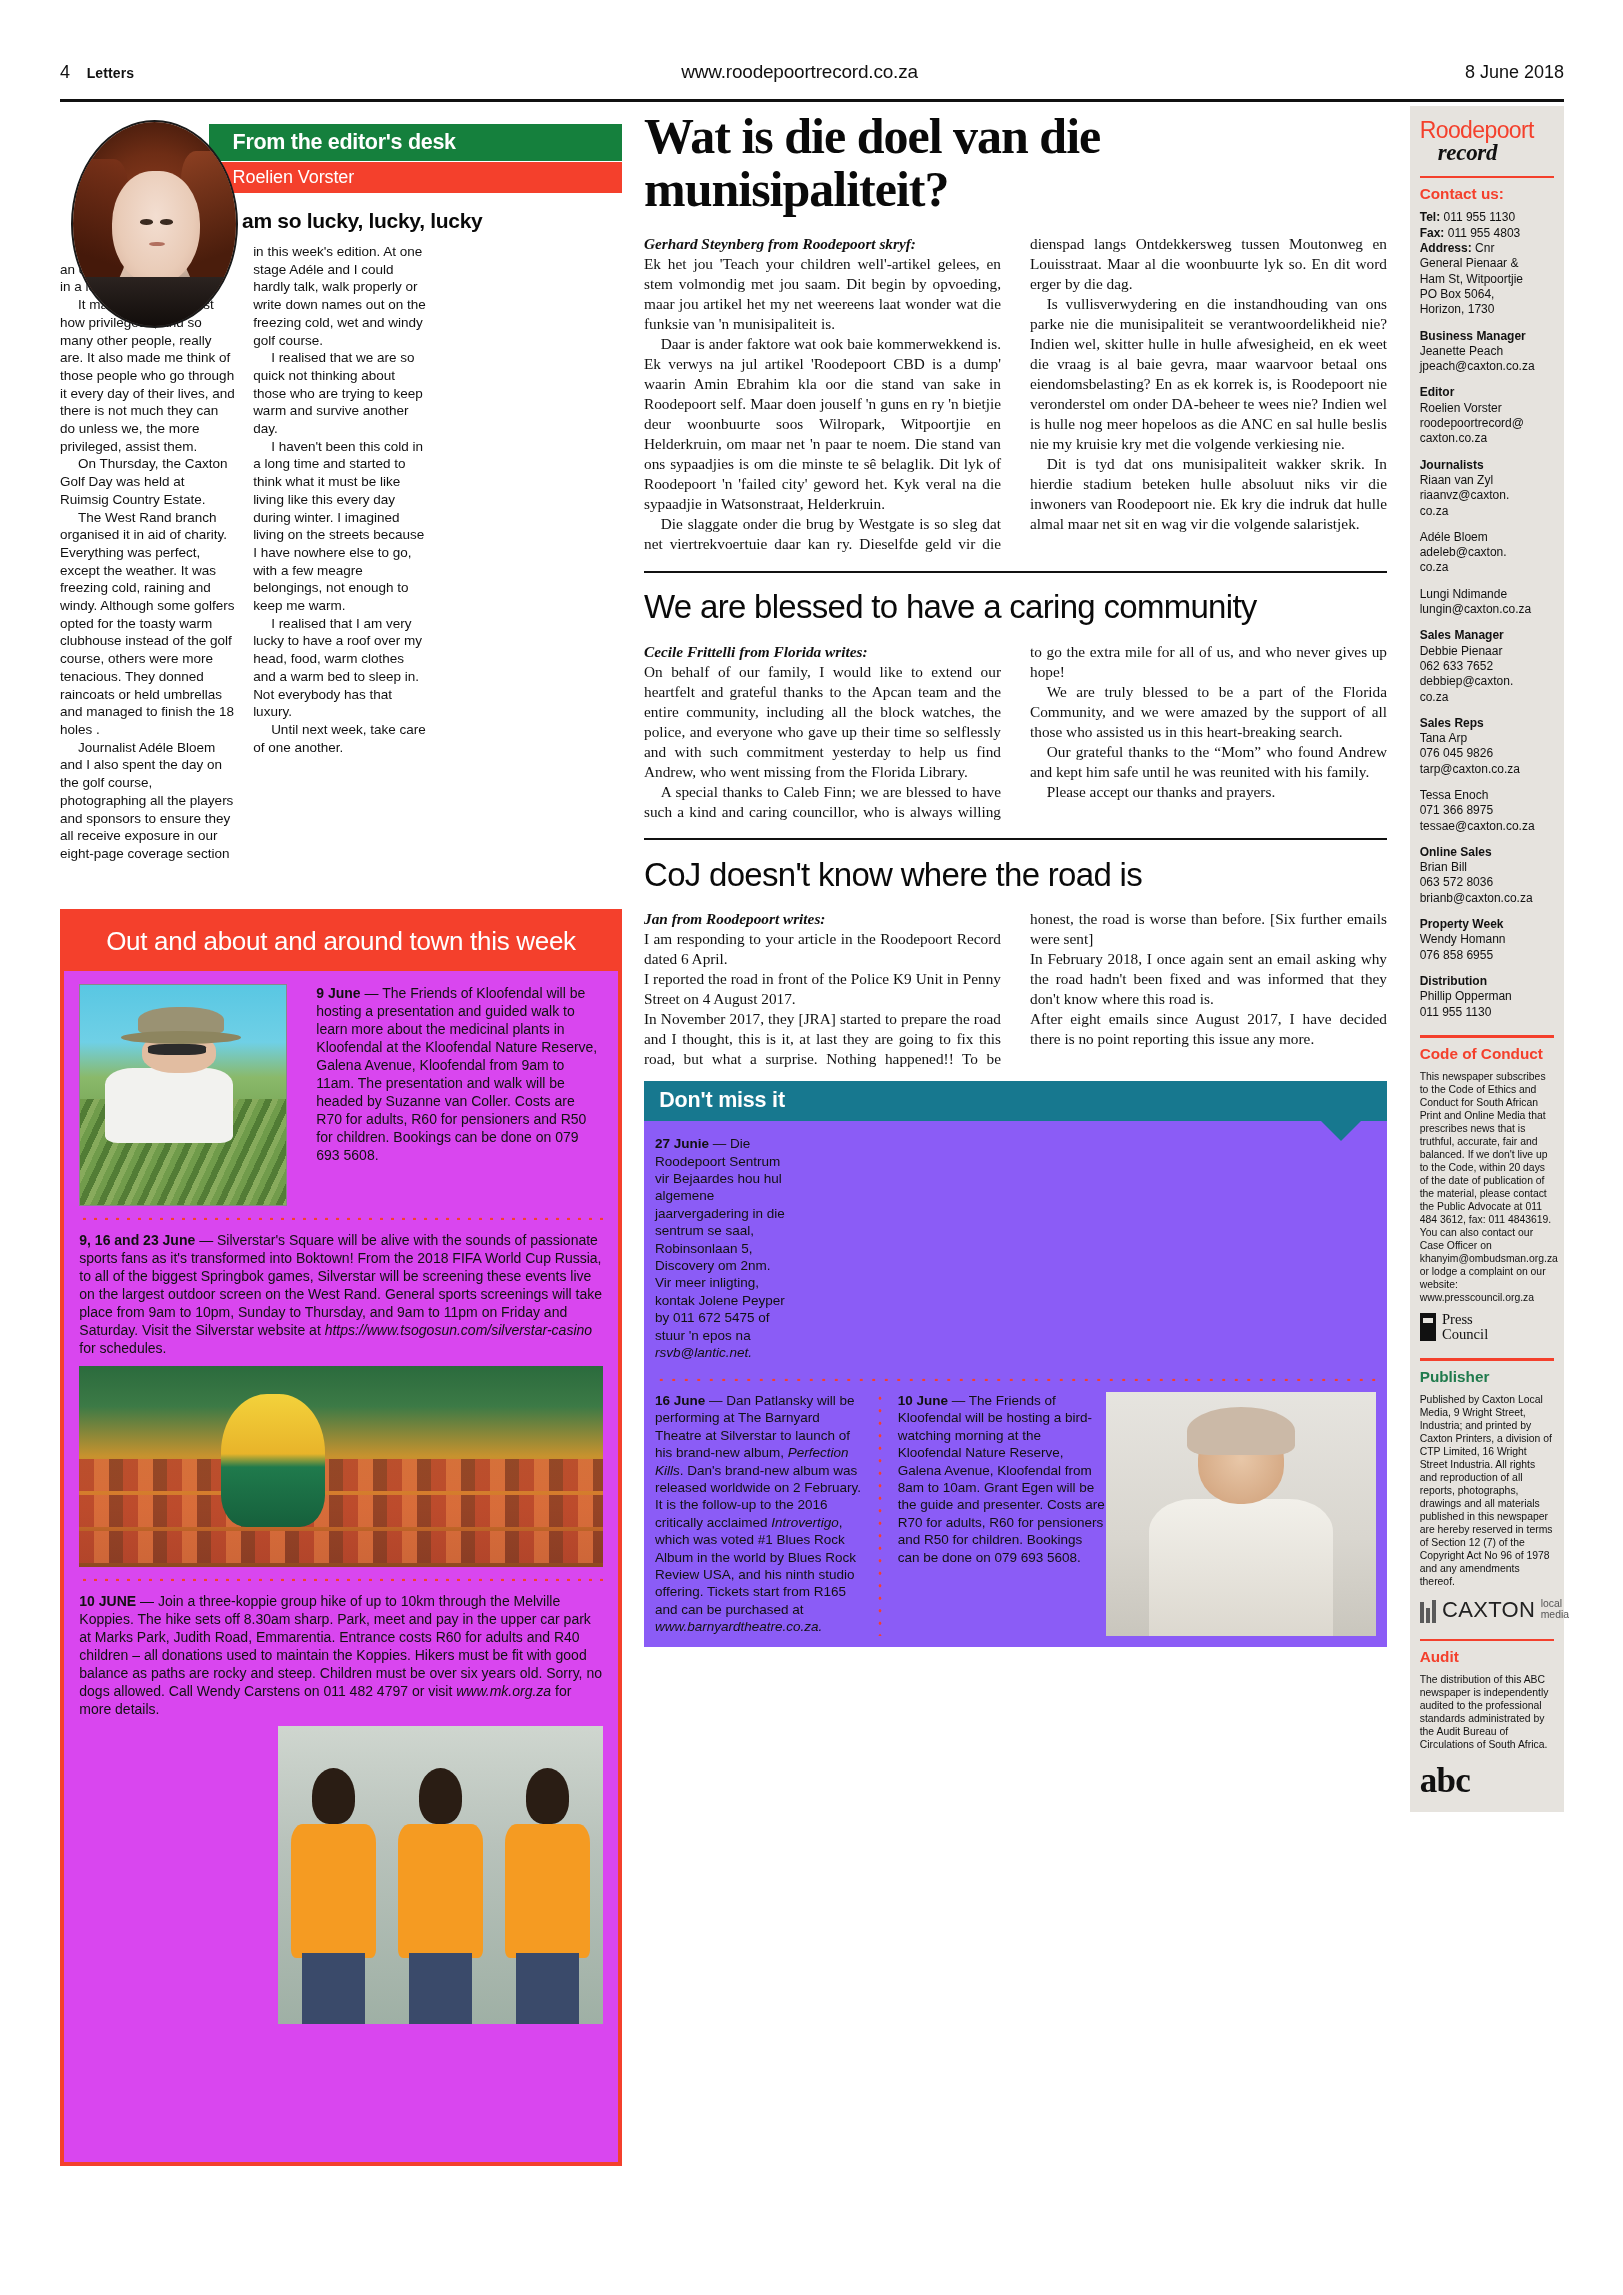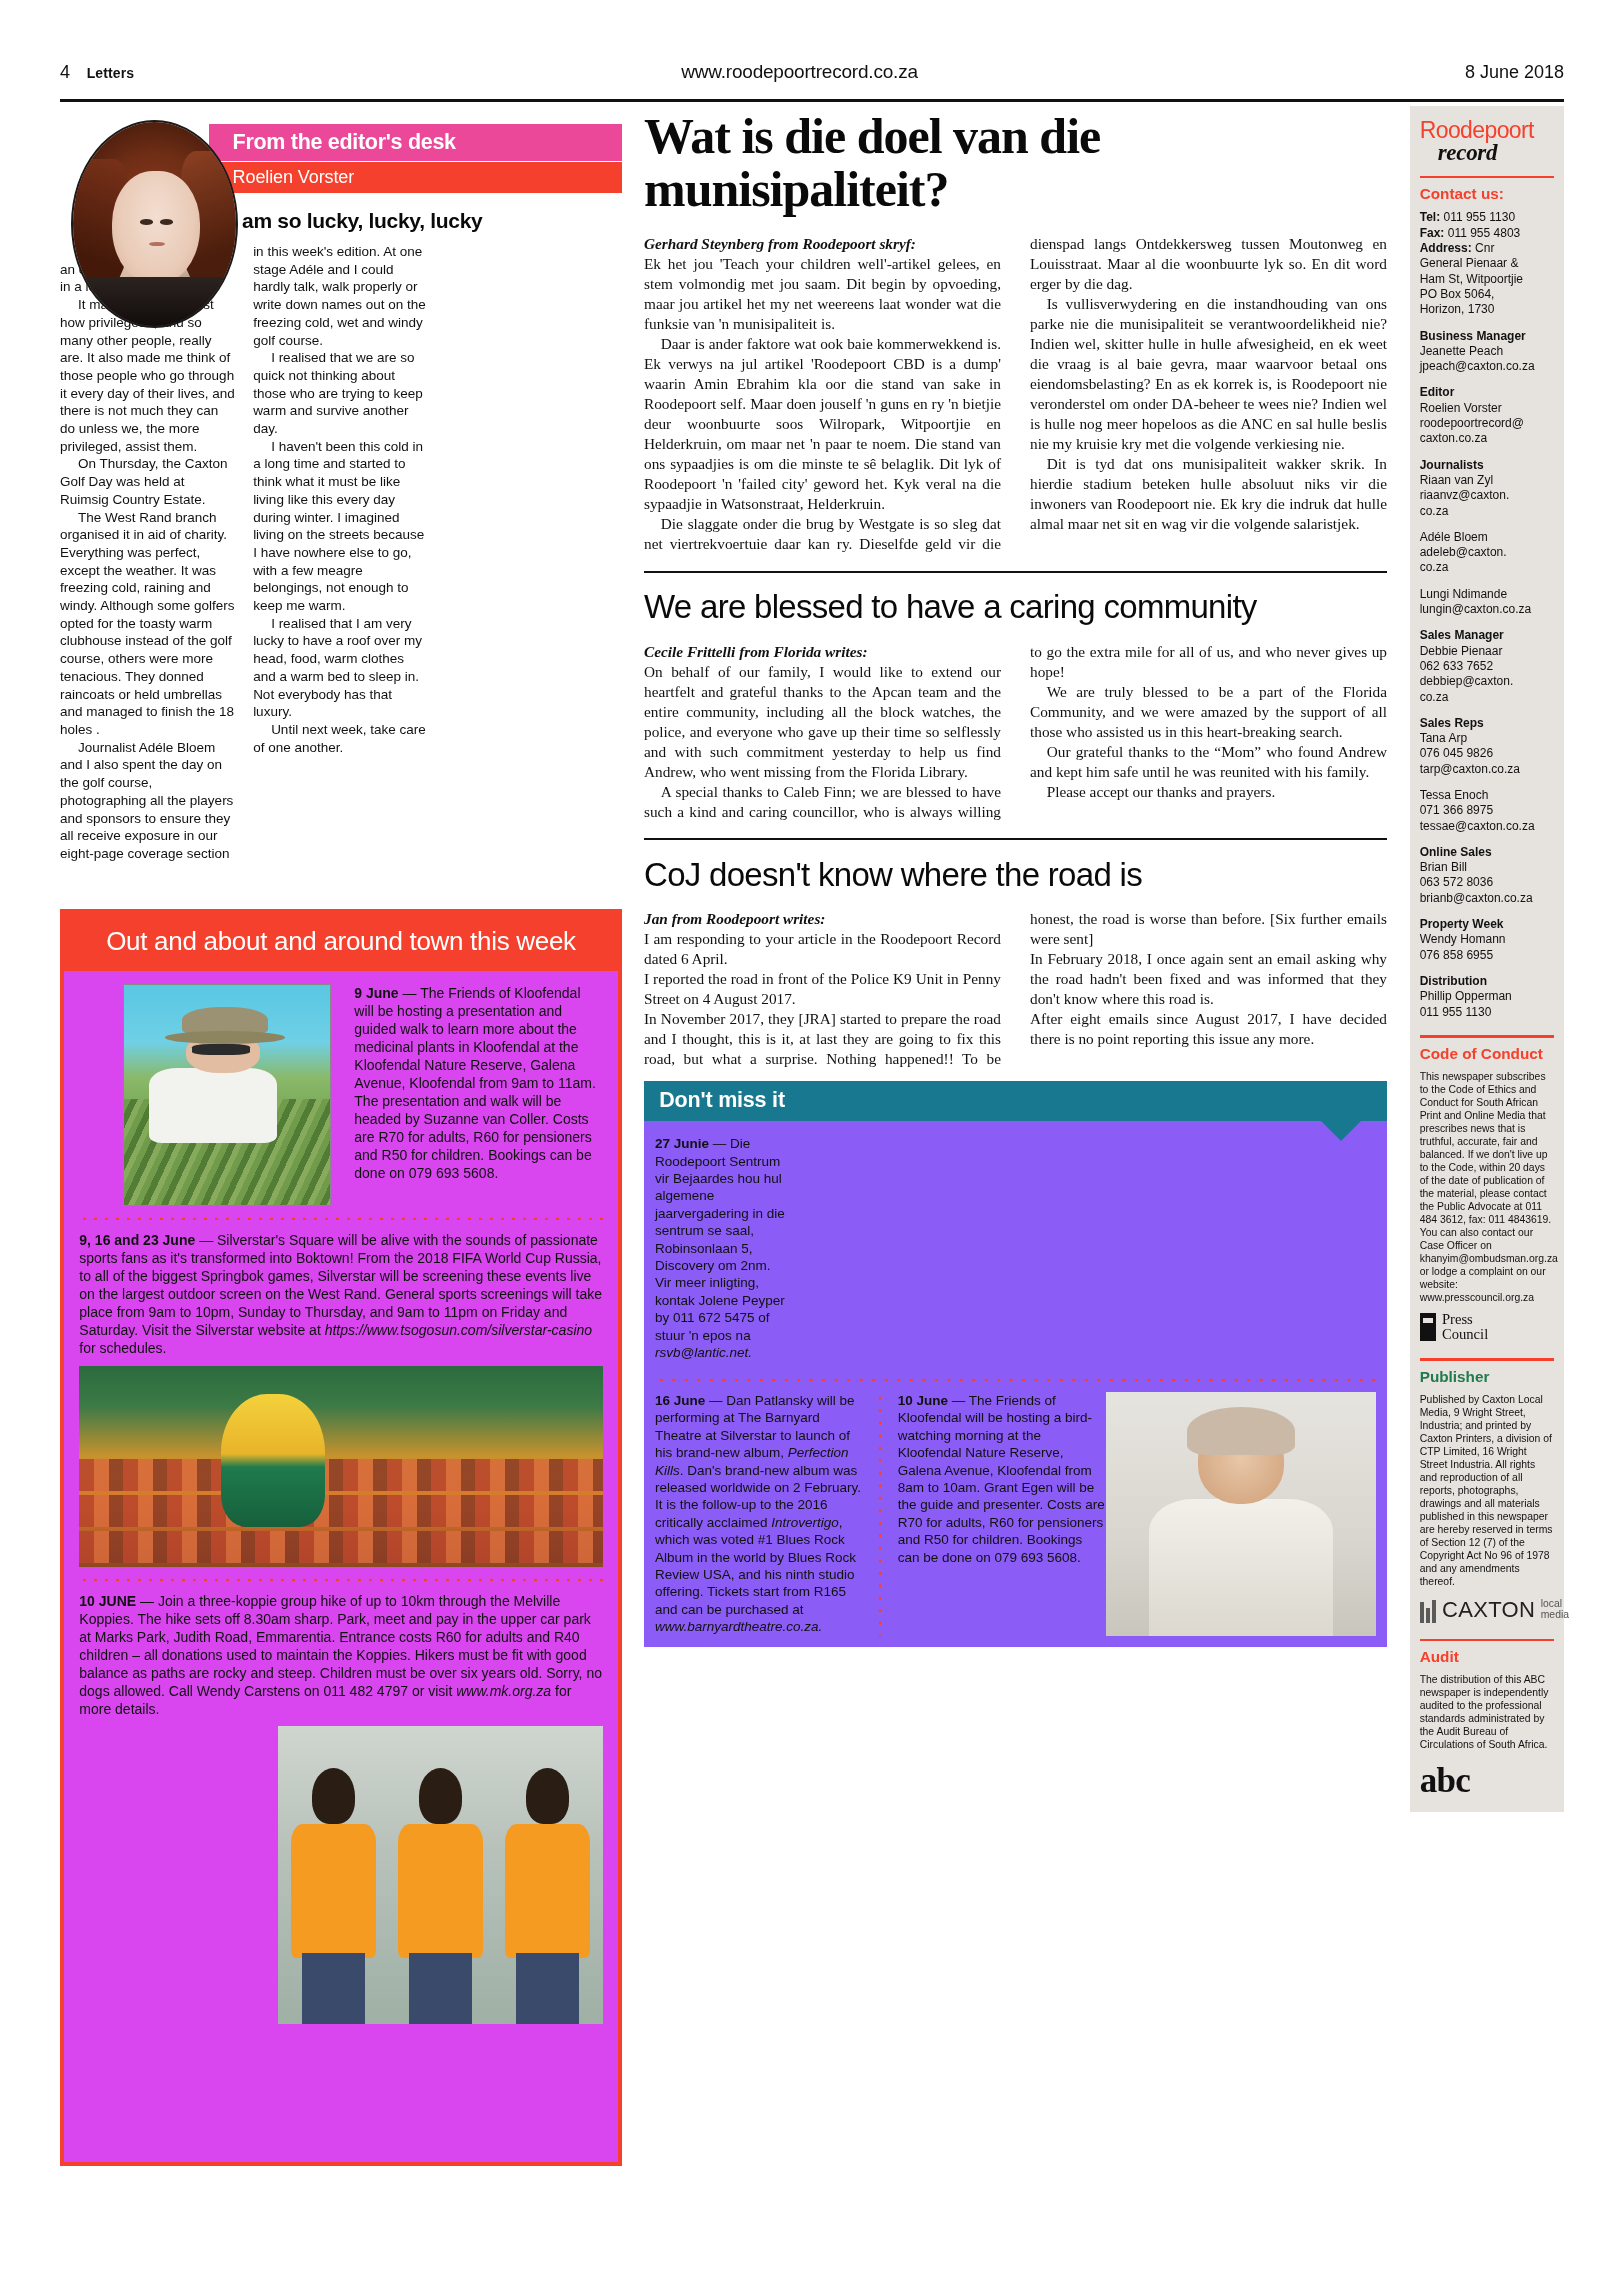--- a/index.html
+++ b/index.html
@@ -68,21 +68,21 @@
   .ph-eye { position:absolute; width:15%; height:5%; background:#3a2a20; border-radius:50%; top:42%; }
   .ph-eye.l { left:32%; } .ph-eye.r { left:54%; }
   .ph-mouth { position:absolute; left:42%; top:62%; width:18%; height:4%; background:#b2705f; border-radius:50%; }
   .ph-body {
     position:absolute; left:0; bottom:0; width:100%; height:24%;
     background: linear-gradient(180deg,#2b2320,#120d0b);
   }
 
   .editor-headbar {
     position: absolute; left: 149px; top: 18px; width: 413px; height: 37px;
-    background: #ec4899; display:flex; align-items:center;
+    background: #15803d; display:flex; align-items:center;
   }
   .editor-headbar span {
     color: #fff; font-size: 21.5px; font-weight: bold; letter-spacing: -0.3px;
     padding-left: 23.6px;
   }
   .editor-namebar {
     position: absolute; left: 149px; top: 56px; width: 413px; height: 31px;
     background: #f4402c; display:flex; align-items:center;
   }
   .editor-namebar span {
@@ -106,21 +106,21 @@
   .outabout {
     position: absolute; left: 60px; top: 909px; width: 562px; height: 1257px;
     border: 4.9px solid #f4402c; background:#d946ef;
   }
   .oa-header {
     background: #f4402c; color: #fff;
     font-size: 26px; font-weight: 500; text-align:center;
     padding: 12.5px 28px 15.3px 28px; line-height: 30.5px; letter-spacing:-0.3px;
   }
   .oa-inner { padding: 12.5px 15.3px 9.7px 15.3px; }
-  .oa-item { display: flex; gap: 23px; margin-left: 44px; }
+  .oa-item { display: flex; gap: 29px; }
   .oa-photo {
     width: 208px; height: 222px; flex: 0 0 208px;
     border: 1.4px solid #888;
     background: linear-gradient(180deg,#59c7e3 0%,#6fd0e6 26%,#8ab96a 42%,#6d9a4c 70%,#b9ab70 100%);
     position: relative; overflow: hidden;
   }
   .oap-hat { position:absolute; left:28%; top:10%; width:42%; height:13%; background:#9a9273; border-radius:45% 45% 20% 20%; }
   .oap-brim{ position:absolute; left:20%; top:21%; width:58%; height:6%; background:#8d855f; border-radius:50%; }
   .oap-face{ position:absolute; left:30%; top:22%; width:36%; height:18%; background:#e2bda1; border-radius:44%; }
   .oap-glass{ position:absolute; left:33%; top:27%; width:28%; height:5%; background:#2b2b2b; border-radius:30%; }

